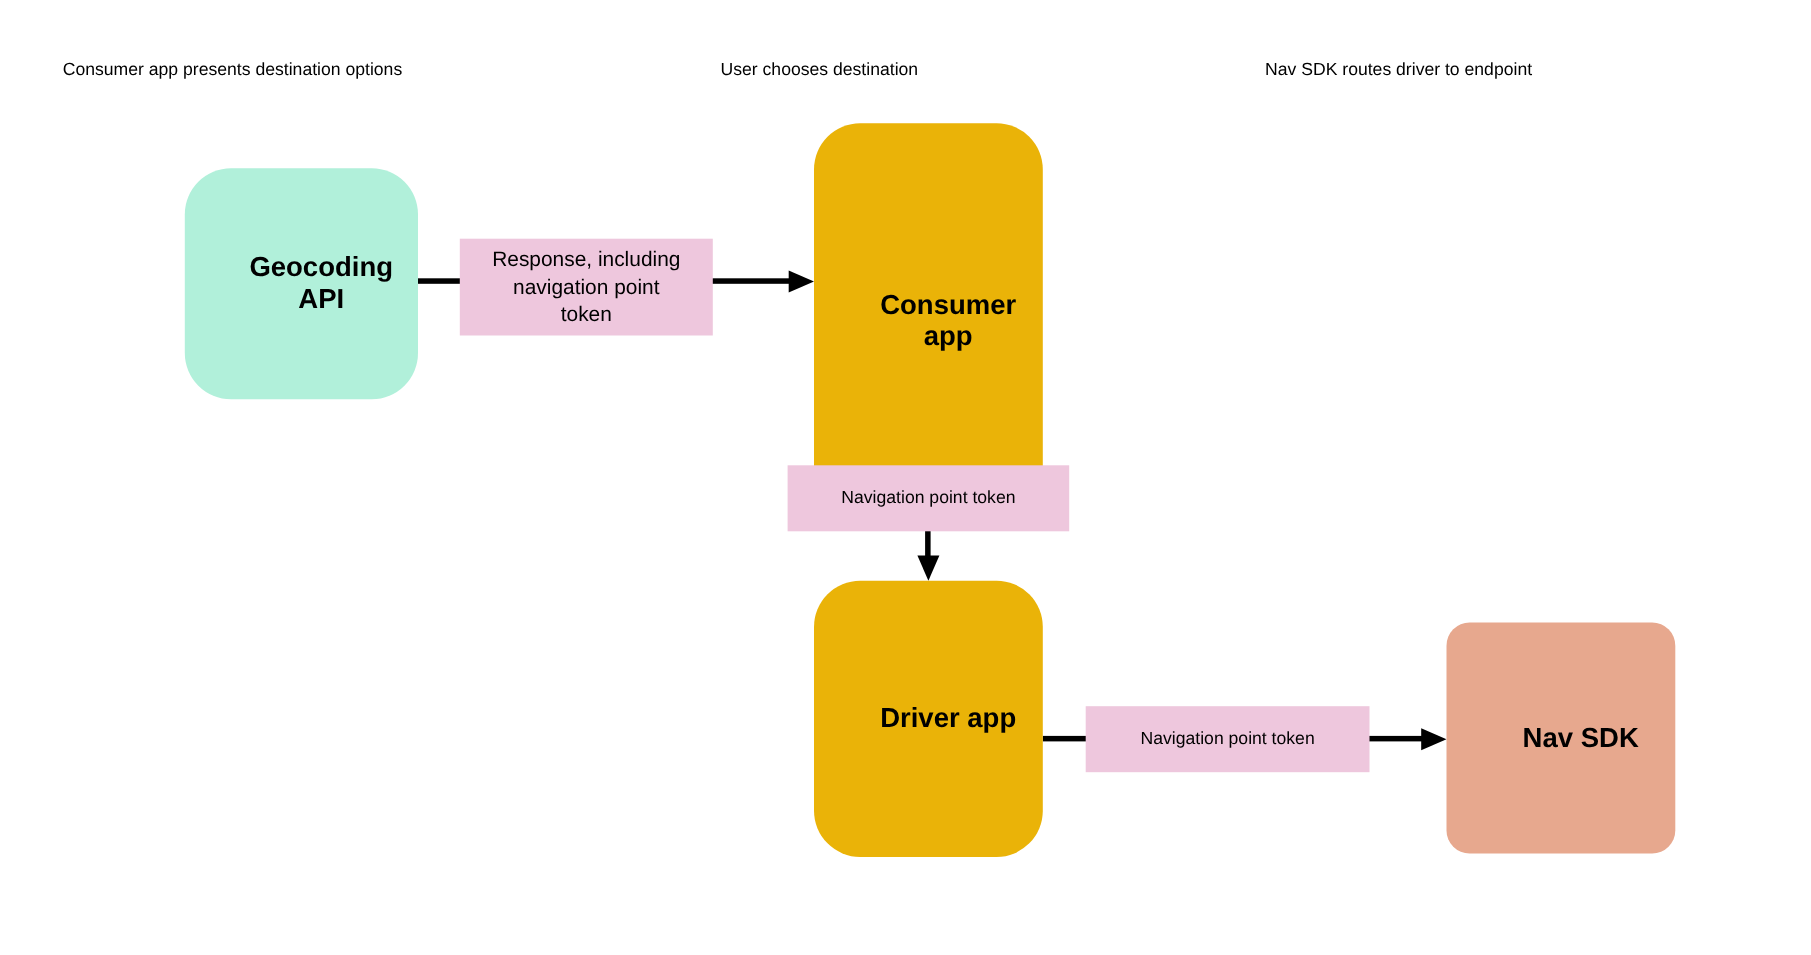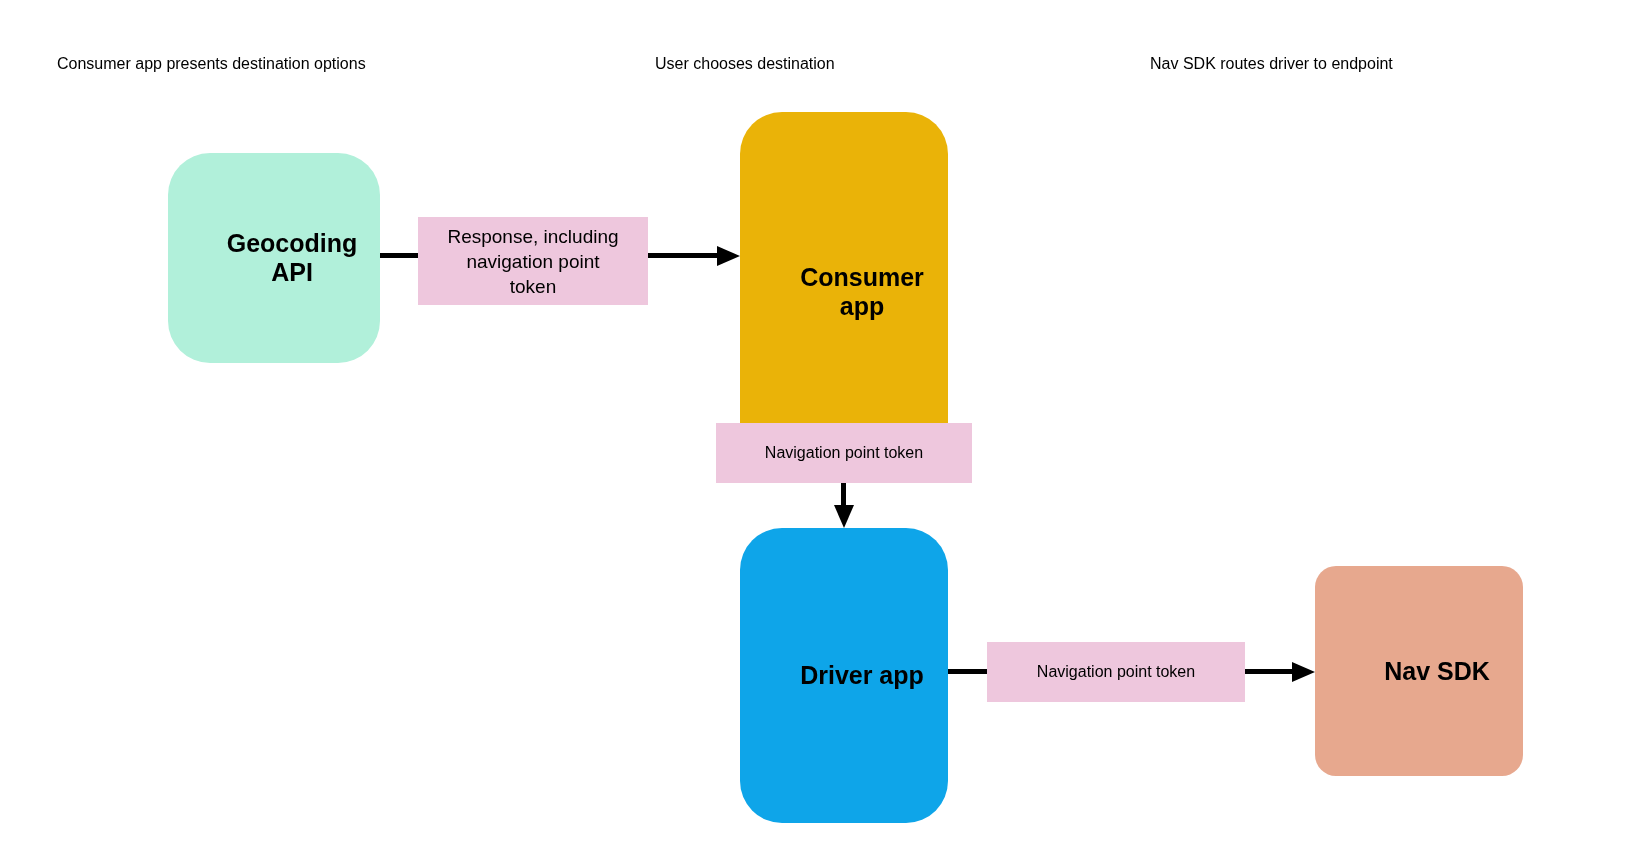--- a/index.html
+++ b/index.html
@@ -93,17 +93,17 @@
   <div class="edge-label single" style="left:716px; top:423px; width:256px; height:60px;">Navigation point token</div>
 
   <div class="edge-line" style="left:948px; top:669px; width:345px; height:5px;"></div>
   <div class="arrow-right" style="left:1292px; top:661.5px;"></div>
   <div class="edge-label single" style="left:987px; top:642px; width:258px; height:60px;">Navigation point token</div>
 
   <div class="node" style="left: 168px; top: 153px; width: 212px; height: 210px; background-color: rgb(177, 240, 218);">Geocoding API</div>
 
   <div class="node" style="left: 740px; top: 112px; width: 208px; height: 360px; background-color: #eab308;">Consumer app</div>
 
-  <div class="node" style="left: 740px; top: 528px; width: 208px; height: 295px; background-color: #0ea5e9;">Driver app</div>
+  <div class="node" style="left: 740px; top: 528px; width: 208px; height: 251px; background-color: #eab308;">Driver app</div>
 
   <div class="node" style="left: 1315px; top: 566px; width: 208px; height: 210px; background-color: rgb(231, 168, 142); border-radius: 21px;">Nav SDK</div>
 
 </div>
 
 </body></html>

